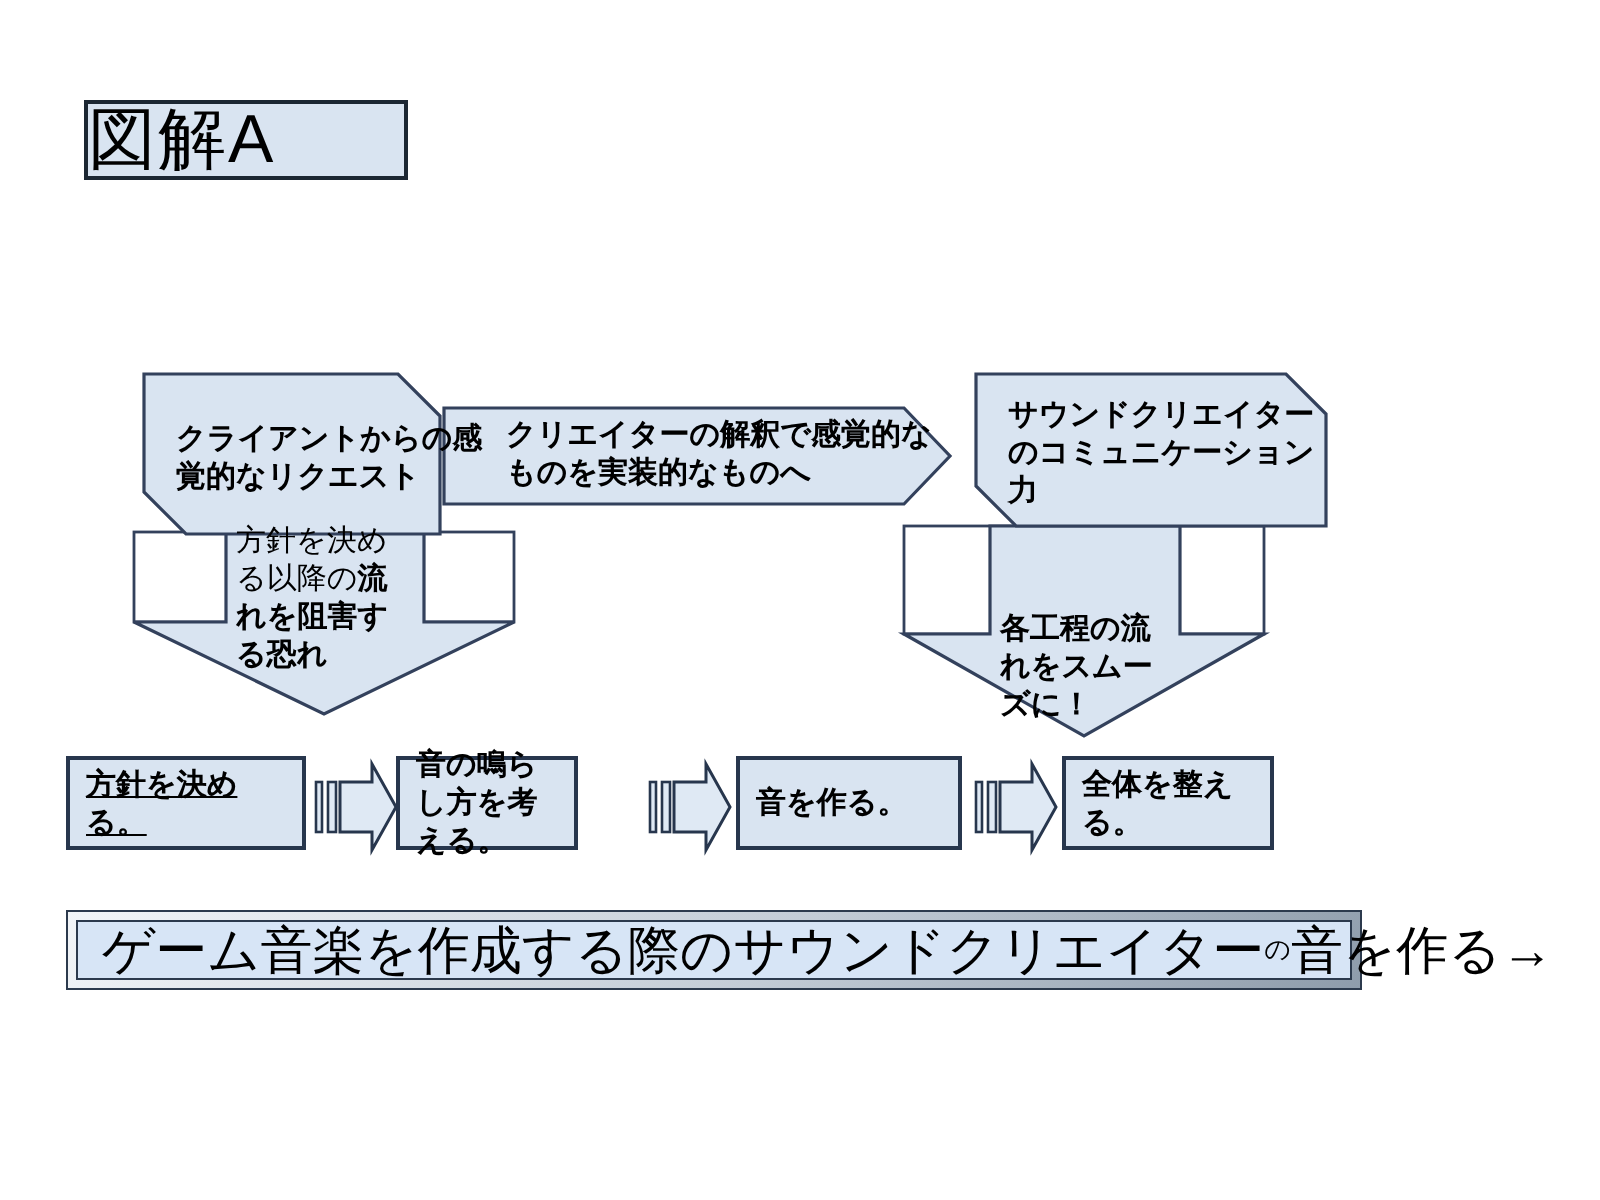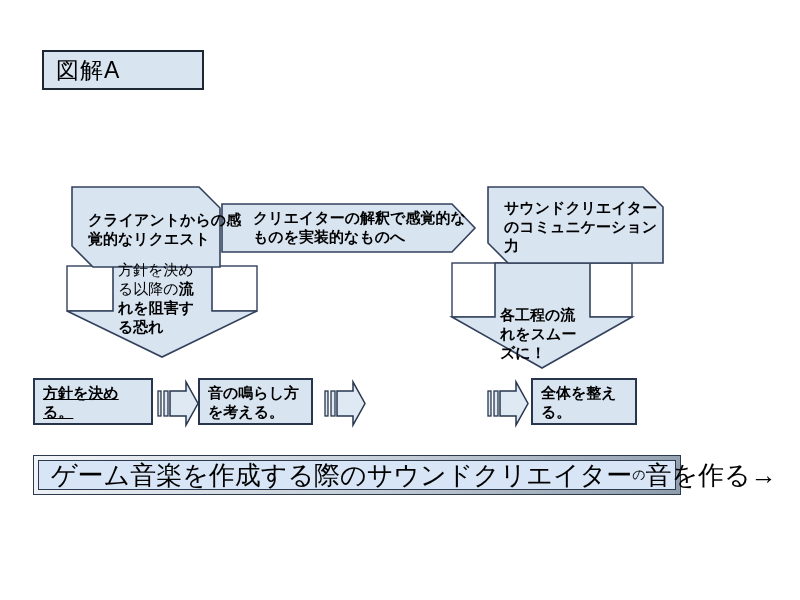--- a/index.html
+++ b/index.html
@@ -7,22 +7,22 @@
     position:relative;width:800px;height:600px;background:#ffffff;overflow:hidden;
     font-family:"Liberation Sans",sans-serif;color:#000;
   }
   #shapes{position:absolute;left:0;top:0;z-index:0;}
   .txt{position:absolute;z-index:2;font-size:15px;line-height:19px;font-weight:bold;
        word-break:break-all;overflow-wrap:anywhere;}
   .txt .normal{font-weight:normal;}
   #title-box{
     position:absolute;left:42px;top:50px;width:162px;height:40px;z-index:2;
     background:#d9e4f1;border:2.5px solid #1c2733;box-sizing:border-box;
-    display:flex;align-items:center;padding-left:12px;
-    font-size:23px;letter-spacing:1px;
+    display:flex;align-items:center;
+    font-size:34px;letter-spacing:1px;
   }
   .flow-box{
     position:absolute;top:378px;height:47px;z-index:2;box-sizing:border-box;
     background:#d9e4f1;border:2px solid #27364d;
     display:flex;align-items:center;padding:2px 8px;
   }
   .flow-box .txt-inner{font-size:15px;line-height:19px;font-weight:bold;word-break:break-all;}
   #banner{
     position:absolute;left:33px;top:455px;width:648px;height:40px;z-index:2;box-sizing:border-box;
     background:linear-gradient(135deg,#f2f5f8 0%,#c3ccd6 55%,#8e9cab 100%);
@@ -80,22 +80,25 @@
   <div class="txt" style="left:504px;top:198px;width:155px;">サウンドクリエイターのコミュニケーション力</div>
 
   <div class="txt" style="left:118px;top:262px;width:82px;font-family:Liberation Mono, monospace;">
     <span class="normal">方針を決める以降の</span><span>流れを阻害する恐れ</span>
   </div>
   <div class="txt" style="left:500px;top:273px;width:82px;margin-top:32px;">各工程の流れをスムーズに！</div>
 
   <div class="flow-box" style="left:33px;width:120px;text-decoration:underline;">
     <div class="txt-inner" style="width:80px;">方針を決める。</div>
   </div>
-  <div class="flow-box" style="left:198px;width:115px;">
+  <div class="flow-box" style="left:198px;width:91px;">
     <div class="txt-inner" style="width:95px;">音の鳴らし方を考える。</div>
+  </div>
+  <div class="flow-box" style="left:368px;width:113px;">
+    <div class="txt-inner" style="width:95px;">音を作る。</div>
   </div>
   <div class="flow-box" style="left:531px;width:106px;">
     <div class="txt-inner" style="width:80px;">全体を整える。</div>
   </div>
 
   <div id="banner">
     <div id="banner-inner">
       <span class="big">ゲーム音楽を作成する際のサウンドクリエイター</span>
         <span class="small">の</span>
         <span class="big">音を作る→</span>

